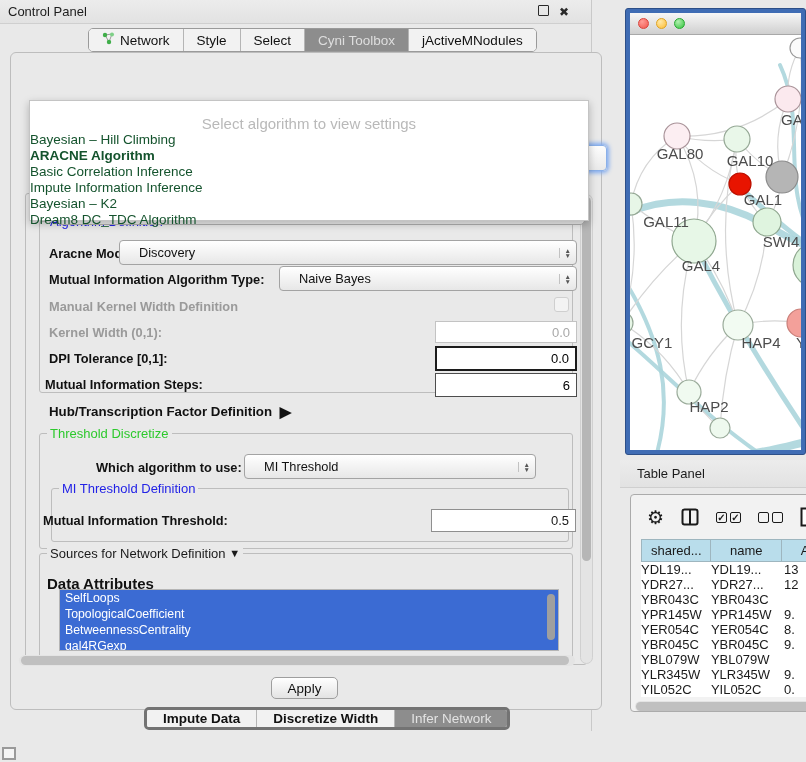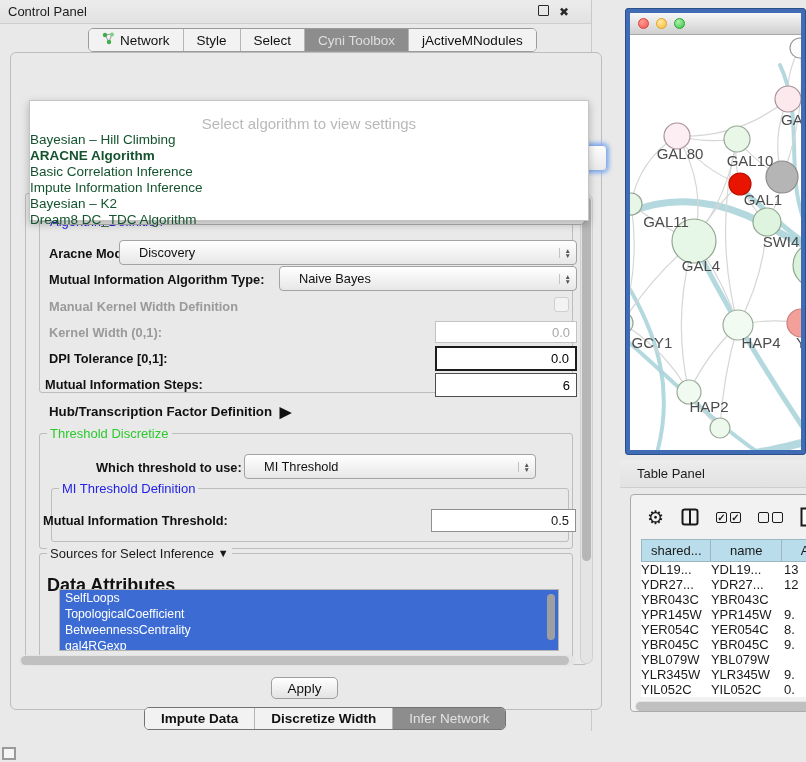--- a/index.html
+++ b/index.html
@@ -166,21 +166,21 @@
   #apply-btn {
     left:270px; top:676px; width:67px; height:22px;
     border:1px solid #9e9e9e; border-radius:5px;
     background:linear-gradient(#ffffff,#e3e3e3);
     font-size:13.5px; color:#111;
     display:flex; align-items:center; justify-content:center;
     z-index:6;
   }
   #bottom-tabs {
     left:144px; top:707px; height:23px;
-    display:flex; border:1px solid #737373; border-radius:5px;
+    display:flex; border:3px solid #737373; border-radius:5px;
     overflow:hidden; background:#f2f2f2; z-index:6;
   }
   .btab { padding:0 16px; display:flex; align-items:center;
     font-size:13.5px; font-weight:bold; color:#111;
     border-right:1px solid #b5b5b5; background:#f2f2f2; }
   .btab:last-child { border-right:none; }
   .btab.selected { background:#8d8d8d; color:#e3e3e3; font-weight:normal; }
 
   #corner-icon {
     left:2px; top:747px; width:14px; height:13px;
@@ -339,41 +339,41 @@
 
     <span class="lbl" style="left:38px; top:349px; font-size:13.3px;">
       <span>Hub/Transcription Factor Definition</span>
       <span style="font-size:15px; position:relative; top:1px; left:4px;">▶</span>
     </span>
 
     <div class="group" style="left:28px; top:380px; width:534px; height:116px;">
       <span class="gtitle green">Threshold Discretize</span>
     </div>
 
-    <span class="lbl" style="left:85px; top:407px;">Which threshold to use:</span>
+    <span class="lbl" style="left:85px; top:407px;">Which algorithm to use:</span>
     <div class="combo" style="left:233px; top:401px; width:292px; height:25px;">
       <span>MI Threshold</span>
       <span class="arrows">▲<br>▼</span>
     </div>
 
     <div class="group" style="left:40px; top:435px; width:518px; height:54px;">
       <span class="gtitle blue">MI Threshold Definition</span>
     </div>
     <span class="lbl" style="left:32px; top:460px;">Mutual Information Threshold:</span>
     <div class="field" style="left:420px; top:456px; width:145px; height:23px; border:1px solid #8f8f8f;">
       <span>0.5</span>
     </div>
 
     <div class="group" style="left:28px; top:500px; width:534px; height:106px;">
       <span class="gtitle black">
-        <span>Sources for Select Inference</span>
+        <span>Sources for Network Definition</span>
         <span style="font-size:11px; position:relative; top:-1px;">▼</span>
       </span>
     </div>
-    <span class="lbl" style="left:36px; top:522px; font-size:18px;">Data Attributes</span>
+    <span class="lbl" style="left:36px; top:522px; font-size:15px;">Data Attributes</span>
 
     <div id="attr-list" class="abs" style="left:48px; top:536px; width:500px; height:62px;">
       <div id="attr-items">
           <div class="attr-item">SelfLoops</div>
           <div class="attr-item">TopologicalCoefficient</div>
           <div class="attr-item">BetweennessCentrality</div>
           <div class="attr-item">gal4RGexp</div>
         </div>
       <div id="attr-scroll-thumb"></div>
     </div>

